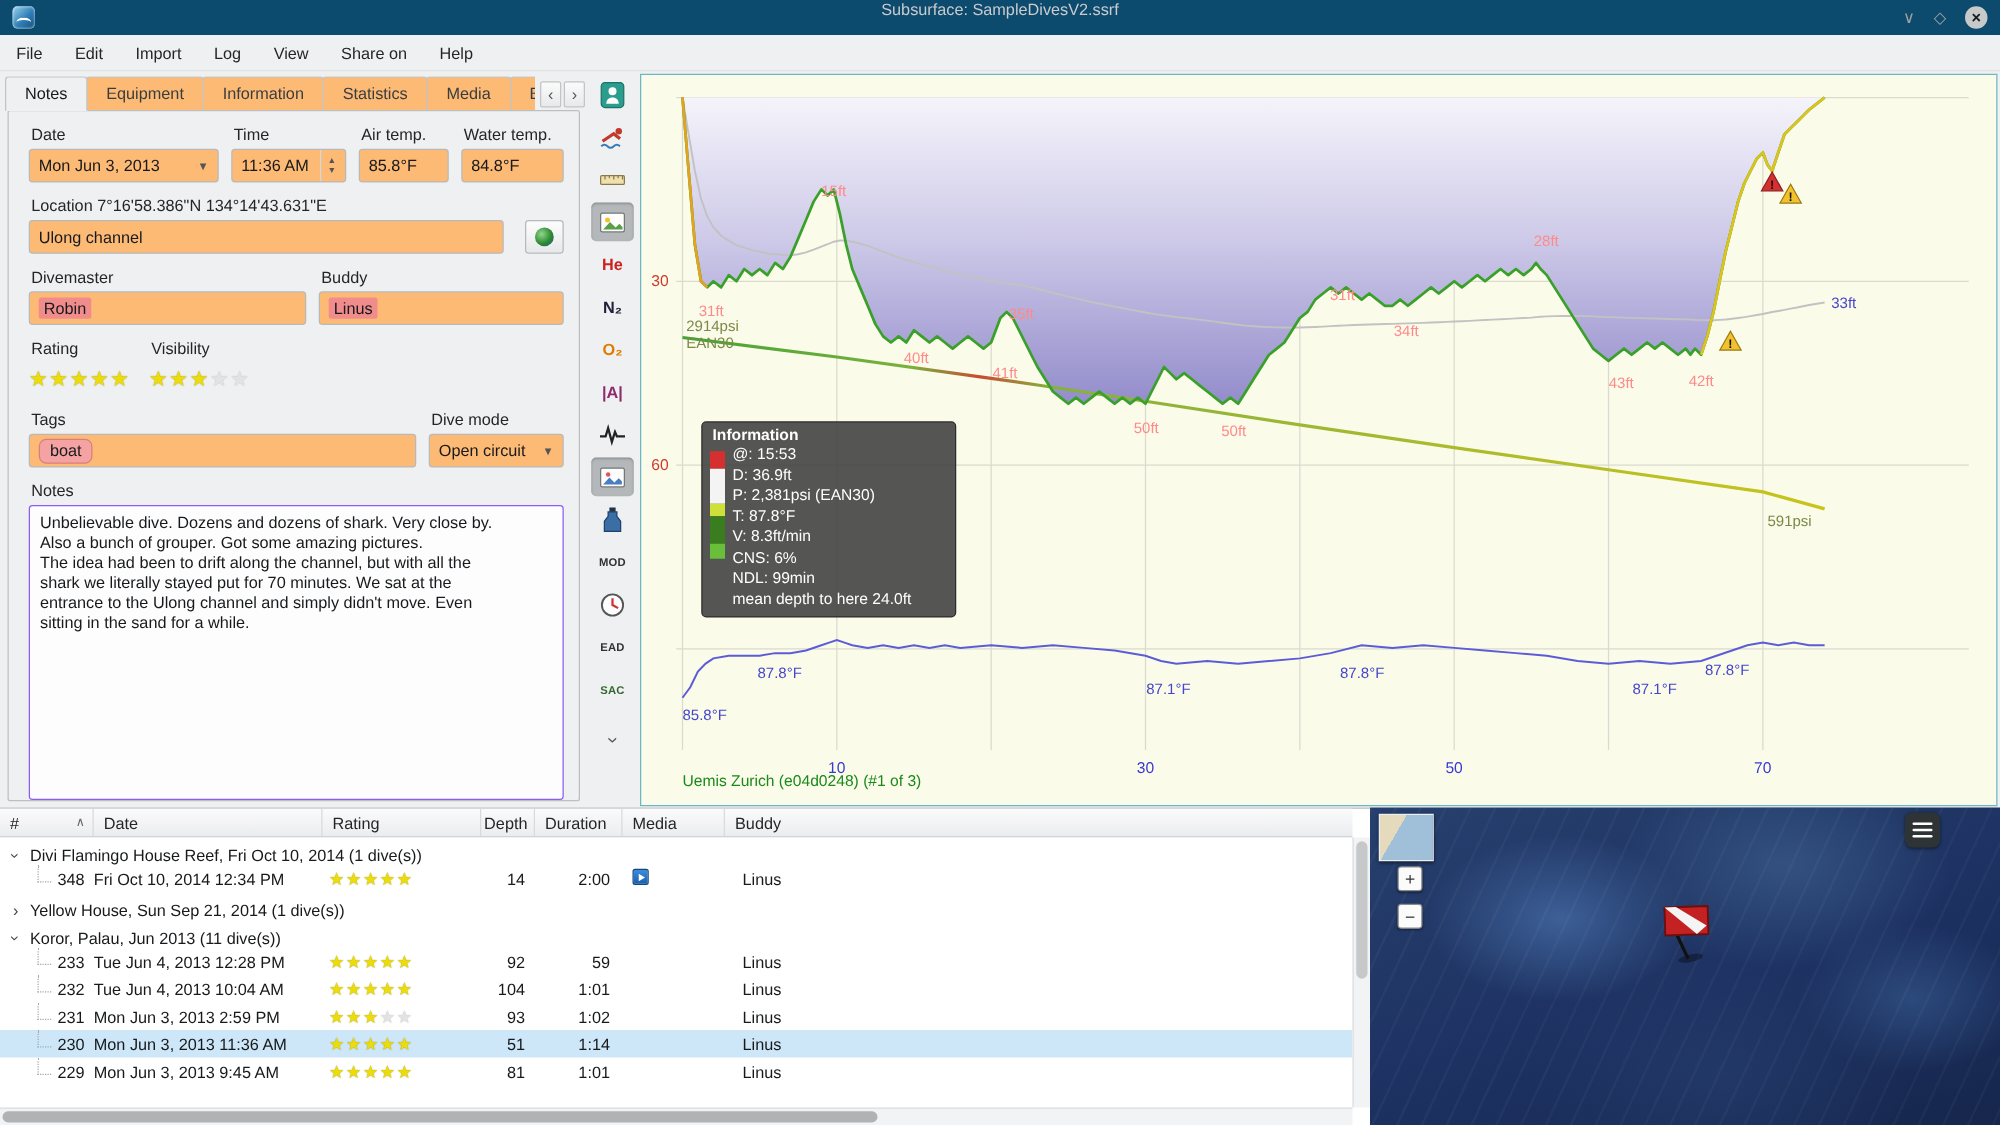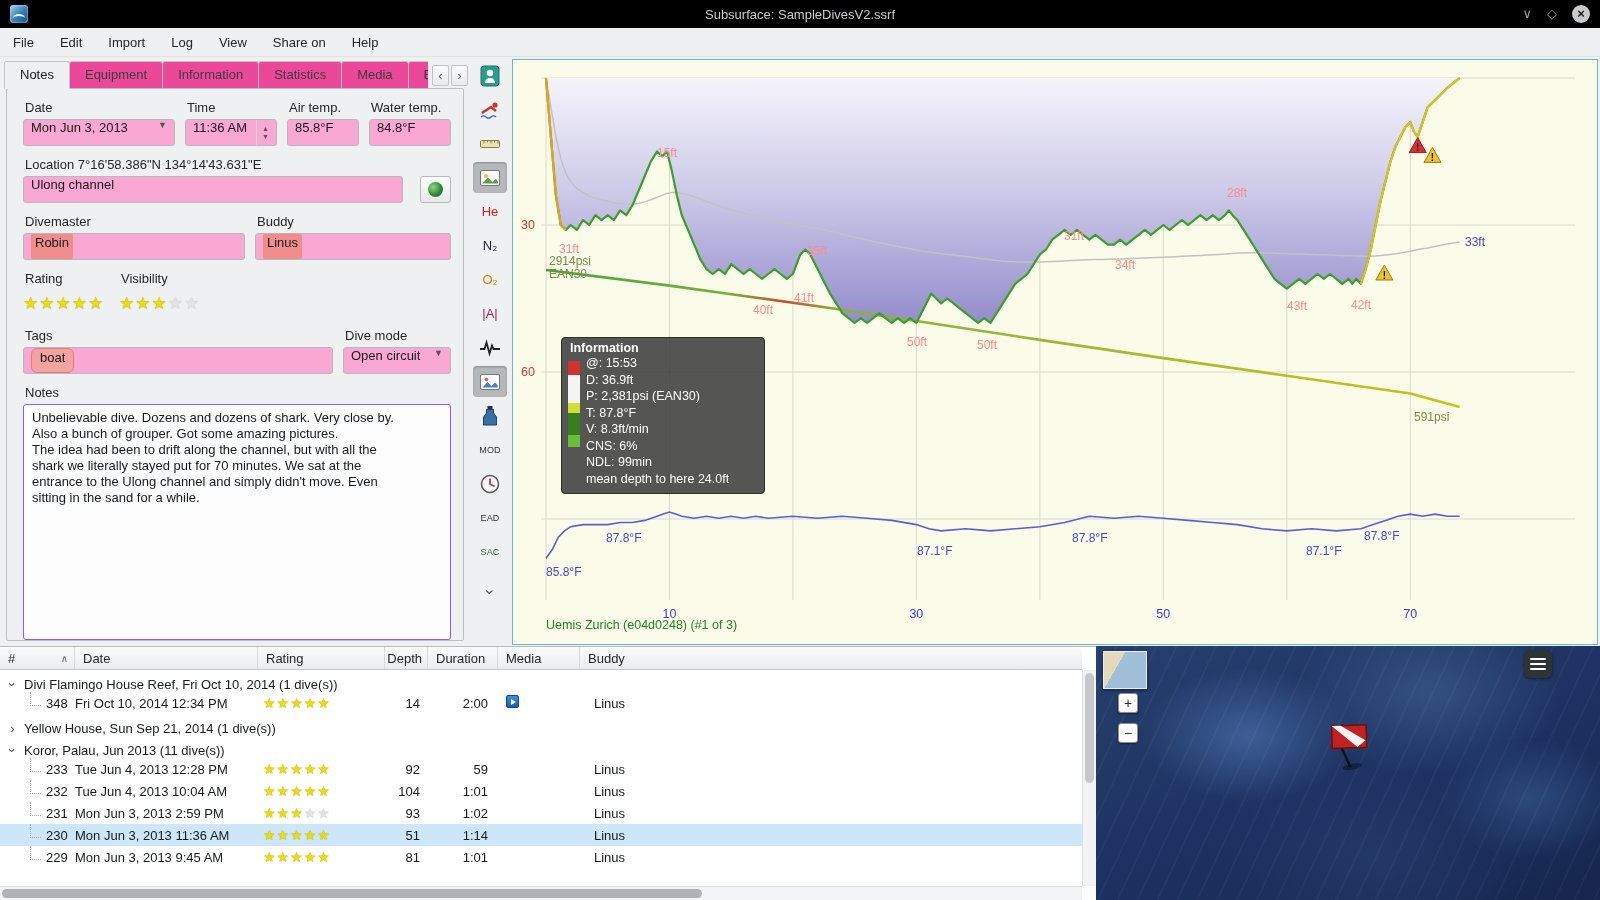--- a/index.html
+++ b/index.html
@@ -1,61 +1,61 @@
 <!DOCTYPE html>
 <html><head>
 <meta charset="utf-8">
 <style>
 *{margin:0;padding:0;box-sizing:border-box}
 html,body{width:1600px;height:900px;overflow:hidden}
 body{font-family:"Liberation Sans","DejaVu Sans",sans-serif;font-size:13px;color:#232629;background:#eff0f1}
 #app{position:relative;width:1600px;height:900px;background:#eff0f1}
 
 
-#titlebar{position:absolute;left:0;top:0;width:1600px;height:28px;background:#000000;display:flex;align-items:center}
+#titlebar{position:absolute;left:0;top:0;width:1600px;height:28px;background:#0c4a6e;display:flex;}
 #app-icon{position:absolute;left:10px;top:5px;width:18px;height:18px;border-radius:4px;background:linear-gradient(135deg,#9fd4ef 0%,#2f7fb6 55%,#134f7e 100%);box-shadow:inset 0 0 2px #fff}
 #app-icon::after{content:"";position:absolute;left:3px;top:9px;width:12px;height:6px;border-top:2px solid #fff;border-radius:50%}
 #win-title{flex:1;text-align:center;color:#c9cbcd;font-size:13px}
 #win-controls{position:absolute;right:10px;top:0;height:28px;display:flex;align-items:center;gap:15px}
 .wc{color:#9ea0a2;font-size:13px;line-height:28px;cursor:default}
 #close-btn{width:18px;height:18px;border-radius:50%;background:#c7c9cb;color:#17191b;display:flex;align-items:center;justify-content:center;font-size:13px;font-weight:bold;line-height:18px}
 
 
 #menubar{position:absolute;left:0;top:28px;width:1600px;height:29px;background:#eff0f1;border-bottom:1px solid #e0e2e4;display:flex;align-items:center}
 .menu-item{padding:0 13px;height:29px;line-height:29px;color:#232629}
 
 
 #tabbar{position:absolute;left:4px;top:61px;width:466px;height:28px;display:flex;align-items:flex-end}
 #tabs-host{display:flex;height:28px;overflow:hidden;width:424px}
-.tab{padding:5px 15px 6px;background:#ec4899;border:1px solid #c2c4c6;border-bottom:1px solid #bdbfc1;margin-right:-1px;border-radius:3px 3px 0 0;color:#3a3d40;white-space:nowrap;height:28px}
+.tab{padding:5px 15px 6px;background:#fdba74;border:1px solid #c2c4c6;border-bottom:1px solid #bdbfc1;margin-right:-1px;border-radius:3px 3px 0 0;color:#3a3d40;white-space:nowrap;height:28px}
 .tab.active{background:#eff0f1;border-bottom:1px solid #eff0f1;position:relative;z-index:3;color:#17191b}
 #tabscroll{display:flex;gap:2px;margin-left:4px;margin-bottom:3px}
 .tsbtn{width:17px;height:21px;border:1px solid #c2c4c6;border-radius:2px;background:linear-gradient(#fbfbfc,#e8e9ea);display:flex;align-items:center;justify-content:center;color:#555;font-size:13px}
 #tabpage{position:absolute;left:6px;top:88px;width:458px;height:553px;background:#eff0f1;border:1px solid #bdbfc1;border-radius:2px;padding:11px 12px 10px 16px;z-index:2}
 .frow{display:flex;gap:10px;margin-bottom:11px}
 .fcol{display:flex;flex-direction:column}
 .flabel{display:block;margin:0 0 4px 2px;color:#232629;font-size:13px}
-.field{height:27px;background:#f9a8d4;border:1px solid #b7b9bb;border-radius:3px;display:flex;padding:0 7px;font-size:13px;color:#17191b;overflow:hidden;white-space:nowrap}
+.field{height:27px;background:#fdba74;border:1px solid #b7b9bb;border-radius:3px;display:flex;align-items:center;padding:0 7px;font-size:13px;color:#17191b;overflow:hidden;white-space:nowrap}
 .combo-arrow{margin-left:auto;color:#555;font-size:9px;padding-left:5px}
 .spin{margin-left:auto;display:flex;flex-direction:column;justify-content:center;gap:1px;border-left:1px solid #d4d6d8;padding-left:5px;height:100%;color:#555;font-size:7px;line-height:7px}
 .hl{background:#f08c8c;border-radius:2px;padding:1px 4px}
 .chip{background:#f5a2a2;border:1px solid #d87f7f;border-radius:6px;padding:0 8px 1px;line-height:17px}
 .stars{display:flex;gap:1px;height:27px;align-items:center}
 .star{font-size:17px;line-height:17px}
 .star.f{color:#ecdc0a;text-shadow:0 0 1px #8f8700}
 .star.e{color:#e3e3e3;text-shadow:0 0 1px #b5b5b5}
 .notesbox{height:236px;background:#fdfdfe;border:1px solid #8b5cf6;border-radius:3px;padding:5px 8px;white-space:pre-wrap;line-height:16px;font-size:13px;color:#17191b}
 .gbtn{width:31px;height:27px;margin-left:7px;background:linear-gradient(#fdfdfd,#e7e8e9);border:1px solid #b7b9bb;border-radius:3px;display:flex;align-items:center;justify-content:center;flex:none}
 .globe{width:15px;height:15px;border-radius:50%;background:radial-gradient(circle at 35% 35%,#8fd68f,#2e8b2e 55%,#1a5c8a 95%)}
 
 
 #ptoolbar{position:absolute;left:468px;top:60px;width:44px;height:586px;display:flex;flex-direction:column;align-items:center;gap:3px}
 .tbtn{width:34px;height:31px;border-radius:4px;display:flex;align-items:center;justify-content:center;flex:none}
 .tbtn.active{background:#b4b8ba;box-shadow:inset 0 1px 2px rgba(0,0,0,.25)}
-.ticon{font-weight:normal;font-size:13px}
+.ticon{font-weight:bold;font-size:13px}
 .ticon.small{font-size:9px;letter-spacing:.2px}
 .chevdown{display:inline-block;transform:rotate(90deg);color:#555;font-size:16px}
 .tbtn:last-child{margin-top:6px}
 
 
 #chart{position:absolute;left:512px;top:59px;width:1086px;height:586px;background:#fbfbea;border:1px solid #6cb6c6;overflow:hidden}
 .grid{stroke:#dadace;stroke-width:1}
 .meanline{fill:none;stroke:#c2c2c2;stroke-width:1.5}
 .profline{fill:none;stroke:#39a02a;stroke-width:2.2;stroke-linejoin:round}
 .descline{fill:none;stroke:#e2a31f;stroke-width:2.2}
@@ -411,21 +411,21 @@
       <span class="ib-line">P: 2,381psi (EAN30)</span>
       <span class="ib-line">T: 87.8°F</span>
       <span class="ib-line">V: 8.3ft/min</span>
       <span class="ib-line">CNS: 6%</span>
       <span class="ib-line">NDL: 99min</span>
       <span class="ib-line">mean depth to here 24.0ft</span>
     </div>
     <span id="device-label">Uemis Zurich (e04d0248) (#1 of 3)</span>
   <span class="chlbl depth" style="left: 144px; top: 86px;">15ft</span>
       <span class="chlbl depth" style="left: 46px; top: 182px;">31ft</span>
-      <span class="chlbl depth" style="left: 210px; top: 243px; margin-left: 30px;">40ft</span>
+      <span class="chlbl depth" style="left: 210px; top: 219px;">40ft</span>
       <span class="chlbl depth" style="left: 281px; top: 231px;">41ft</span>
       <span class="chlbl depth" style="left: 294px; top: 184px;">35ft</span>
       <span class="chlbl depth" style="left: 394px; top: 275px;">50ft</span>
       <span class="chlbl depth" style="left: 464px; top: 278px;">50ft</span>
       <span class="chlbl depth" style="left: 551px; top: 169px;">31ft</span>
       <span class="chlbl depth" style="left: 602px; top: 198px;">34ft</span>
       <span class="chlbl depth" style="left: 714px; top: 126px;">28ft</span>
       <span class="chlbl depth" style="left: 774px; top: 239px;">43ft</span>
       <span class="chlbl depth" style="left: 838px; top: 238px;">42ft</span>
       <span class="chlbl blue" style="left: 952px; top: 175px;">33ft</span>

